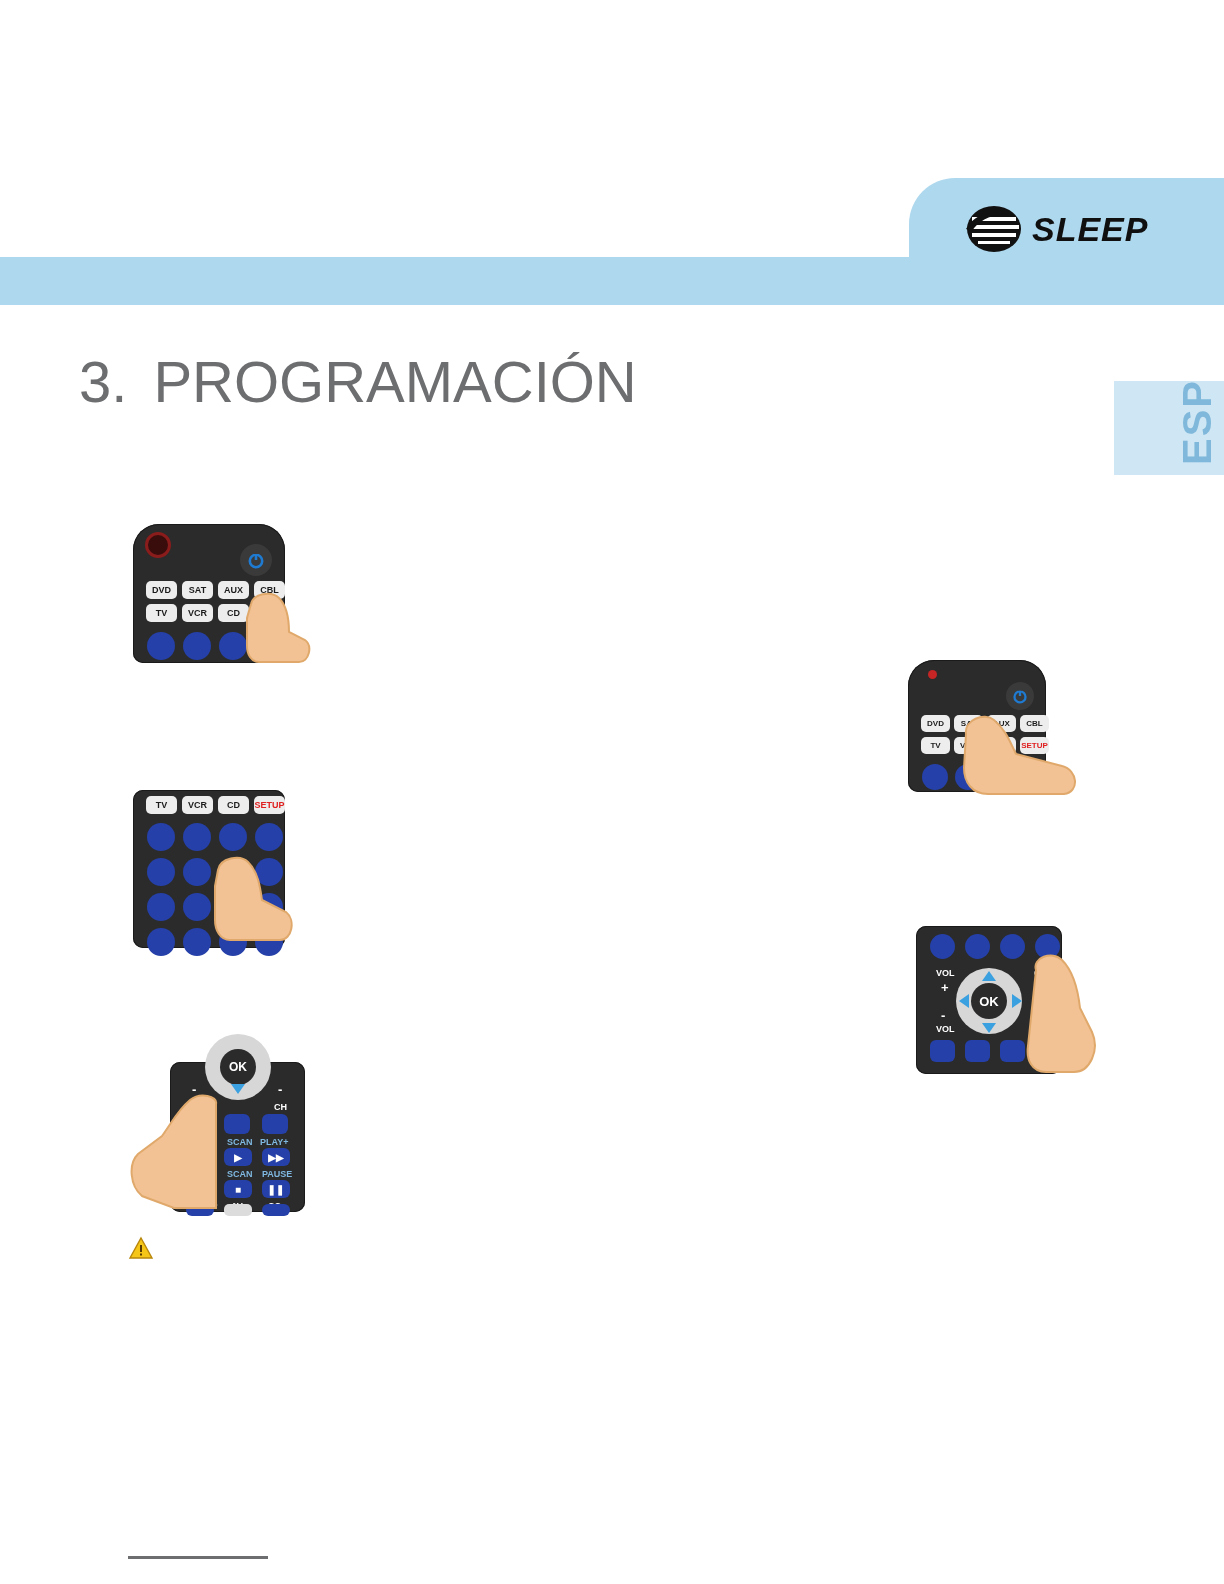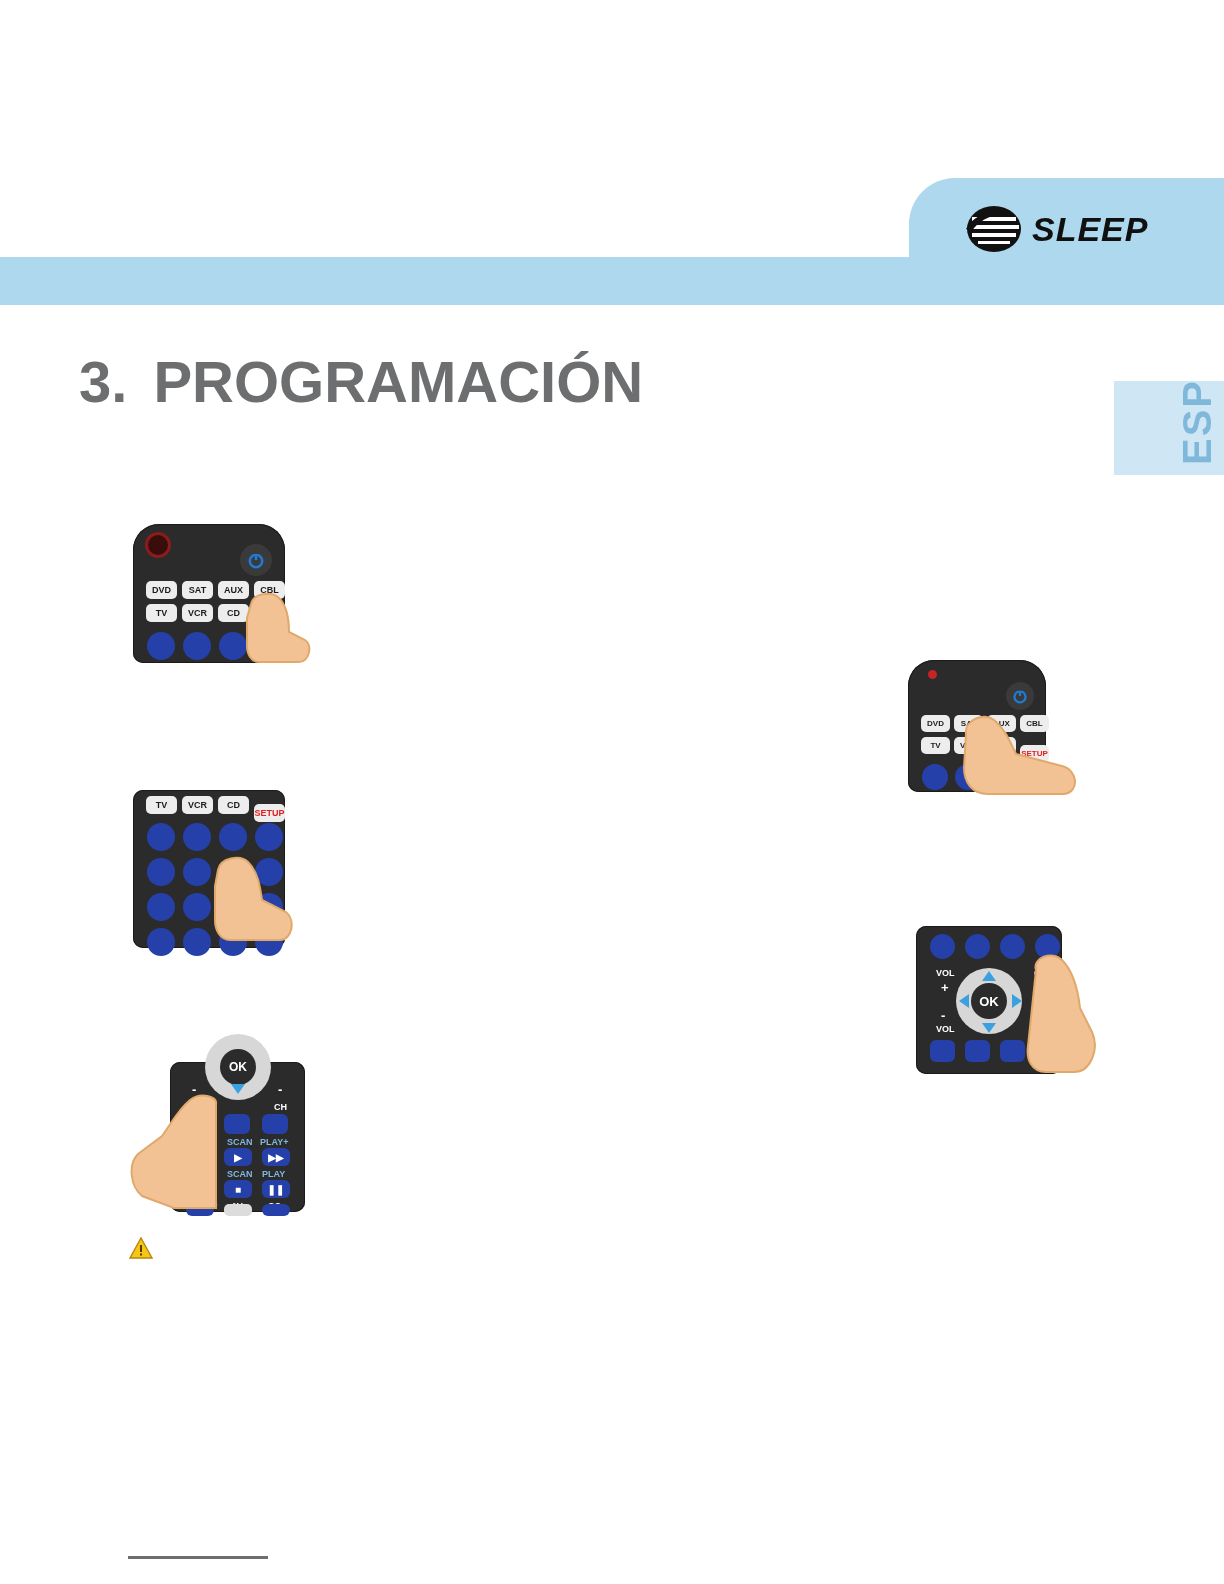--- a/index.html
+++ b/index.html
@@ -42,21 +42,21 @@
     font-size:40px;font-weight:bold;color:#7fb8da;
     transform:rotate(-90deg);transform-origin:left top;
     letter-spacing:2px;
     white-space:nowrap;
     left:1175px;top:465px;
   }
 
   
   .page-title{
     position:absolute;left:79px;top:348px;
-    font-size:58px;color:#6d6e70;font-weight:bold;
+    font-size:58px;color:#6d6e70;font-weight:normal;
     letter-spacing:0px;white-space:nowrap;
   }
   .page-title .num{margin-right:26px;}
 
   
   .remote{position:absolute;}
   .rbody{
     position:absolute;left:0;top:0;width:100%;height:100%;
     background:#2b2b2b;border-radius:10px;
     box-shadow:inset 0 0 0 1px #1a1a1a;
@@ -64,21 +64,21 @@
   }
   .rbody.curvetop{border-top-left-radius:26px;border-top-right-radius:26px;}
   .key{
     position:absolute;background:#3c3c3c;border-radius:5px;
     display:flex;align-items:center;justify-content:center;
     color:#ffffff;font-weight:bold;
   }
   .key.white{background:#ededed;color:#1b1b1b;}
   .key.blue{background:#2540a8;border-radius:50%;}
   .key.bluer{background:#2540a8;border-radius:6px;}
-  .key.red{color:#e02020;margin-top:8px;}
+  .key.red{color:#e02020;}
   .led{position:absolute;border-radius:50%;background:#7a1414;}
   .powerbtn{
     position:absolute;border-radius:50%;background:#3a3a3a;
     display:flex;align-items:center;justify-content:center;
   }
   .dpad-outer{
     position:absolute;border-radius:50%;background:#d7d7d7;
   }
   .dpad-inner{
     position:absolute;border-radius:50%;background:#2b2b2b;
@@ -213,21 +213,21 @@
   <div class="lbl blue" style="left:14px;top:75px;">SCAN-</div>
   <div class="lbl blue" style="left:57px;top:75px;">SCAN</div>
   <div class="lbl blue" style="left:90px;top:75px;">PLAY+</div>
 
   <div class="key bluer" style="left:16px;top:86px;width:28px;height:18px;font-size:10px;">◀◀</div>
   <div class="key bluer" style="left:54px;top:86px;width:28px;height:18px;font-size:10px;">▶</div>
   <div class="key bluer" style="left:92px;top:86px;width:28px;height:18px;font-size:10px;">▶▶</div>
 
   <div class="lbl blue" style="left:21px;top:107px;">REC</div>
   <div class="lbl blue" style="left:57px;top:107px;">SCAN</div>
-  <div class="lbl blue" style="left:92px;top:107px;">PLAY</div>
+  <div class="lbl blue" style="left:92px;top:107px;">PAUSE</div>
 
   <div class="key bluer" style="left:16px;top:118px;width:28px;height:18px;font-size:10px;color:#e02020;">●</div>
   <div class="key bluer" style="left:54px;top:118px;width:28px;height:18px;font-size:10px;">■</div>
   <div class="key bluer" style="left:92px;top:118px;width:28px;height:18px;font-size:10px;">❚❚</div>
 
   <div class="lbl" style="left:18px;top:139px;">SLEEP</div>
   <div class="lbl" style="left:61px;top:139px;">AV</div>
   <div class="lbl" style="left:98px;top:139px;">CC</div>
   <div class="key bluer" style="left:16px;top:142px;width:28px;height:12px;"></div>
   <div class="key" style="left:54px;top:142px;width:28px;height:12px;background:#dcdcdc;"></div>

